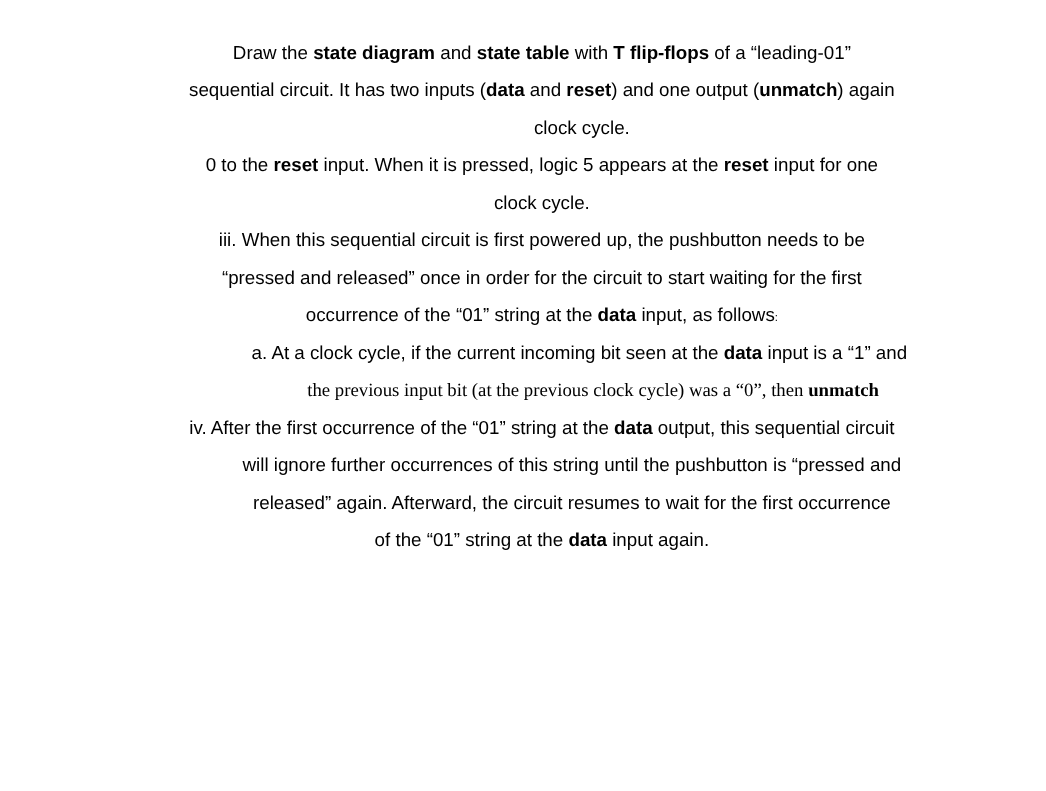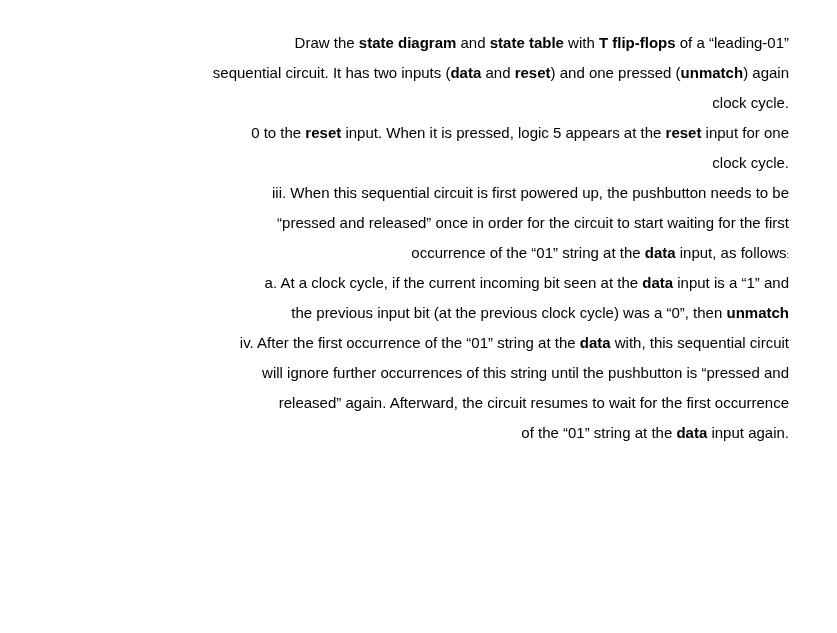--- a/index.html
+++ b/index.html
@@ -11,33 +11,34 @@
       background: #ffffff;
       font-family: Arial, Helvetica, sans-serif;
       font-size: 15px;
       color: #000000;
       width: 837px;
       height: 633px;
       padding: 28px 48px 28px 78px;
       line-height: 2.0;
     }
     .doc {
-      text-align: right;
+      text-align: center;
     }
     .para {
       margin: 0;
     }
     .indent-sub {
       padding-left: 64px;
     }
     .indent-a {
       padding-left: 60px;
     }
     .indent-a-cont {
       padding-left: 82px;
+      font-family: Liberation Serif, serif;
     }
     .indent-iv-cont {
       padding-left: 48px;
     }
     b {
       font-weight: bold;
     }
     .small-colon {
       font-size: 9px;
       vertical-align: baseline;
@@ -46,21 +47,21 @@
 </head>
 <body>
 
 <div class="doc">
 
   <p class="para">
     <span>Draw the </span><b>state diagram</b><span> and </span><b>state table</b><span> with </span><b>T flip-flops</b><span> of a “leading-01”</span>
   </p>
 
   <p class="para">
-    <span>sequential circuit. It has two inputs (</span><b>data</b><span> and </span><b>reset</b><span>) and one pressed (</span><b>unmatch</b><span>) again</span>
+    <span>sequential circuit. It has two inputs (</span><b>data</b><span> and </span><b>reset</b><span>) and one output (</span><b>unmatch</b><span>) again</span>
   </p>
 
 
   <p class="para indent-sub">
     <span>clock  cycle.</span>
   </p>
 
   <p class="para">
     <span>0 to  the </span><b>reset</b><span> input. When it is pressed, logic 5 appears at the </span><b>reset</b><span> input for one</span>
   </p>
@@ -79,21 +80,21 @@
   </p>
 
   <p class="para indent-a">
     <span>a. At a clock cycle, if the current incoming bit seen at the </span><b>data</b><span> input is a “1” and</span>
   </p>
   <p class="para indent-a-cont">
     <span>the  previous input bit (at the previous clock cycle) was a “0”, then </span><b>unmatch</b>
   </p>
 
   <p class="para">
-    <span>iv. After the first occurrence of the “01” string at the </span><b>data</b><span> with, this sequential circuit</span>
+    <span>iv. After the first occurrence of the “01” string at the </span><b>data</b><span> output, this sequential circuit</span>
   </p>
   <p class="para indent-iv-cont">
     <span>will  ignore further occurrences of this string until the pushbutton is “pressed and</span>
   </p>
   <p class="para indent-iv-cont">
     <span>released”  again. Afterward, the circuit resumes to wait for the first occurrence</span>
   </p>
   <p class="para">
     <span>of the “01” string  at the </span><b>data</b><span> input again.</span>
   </p>

